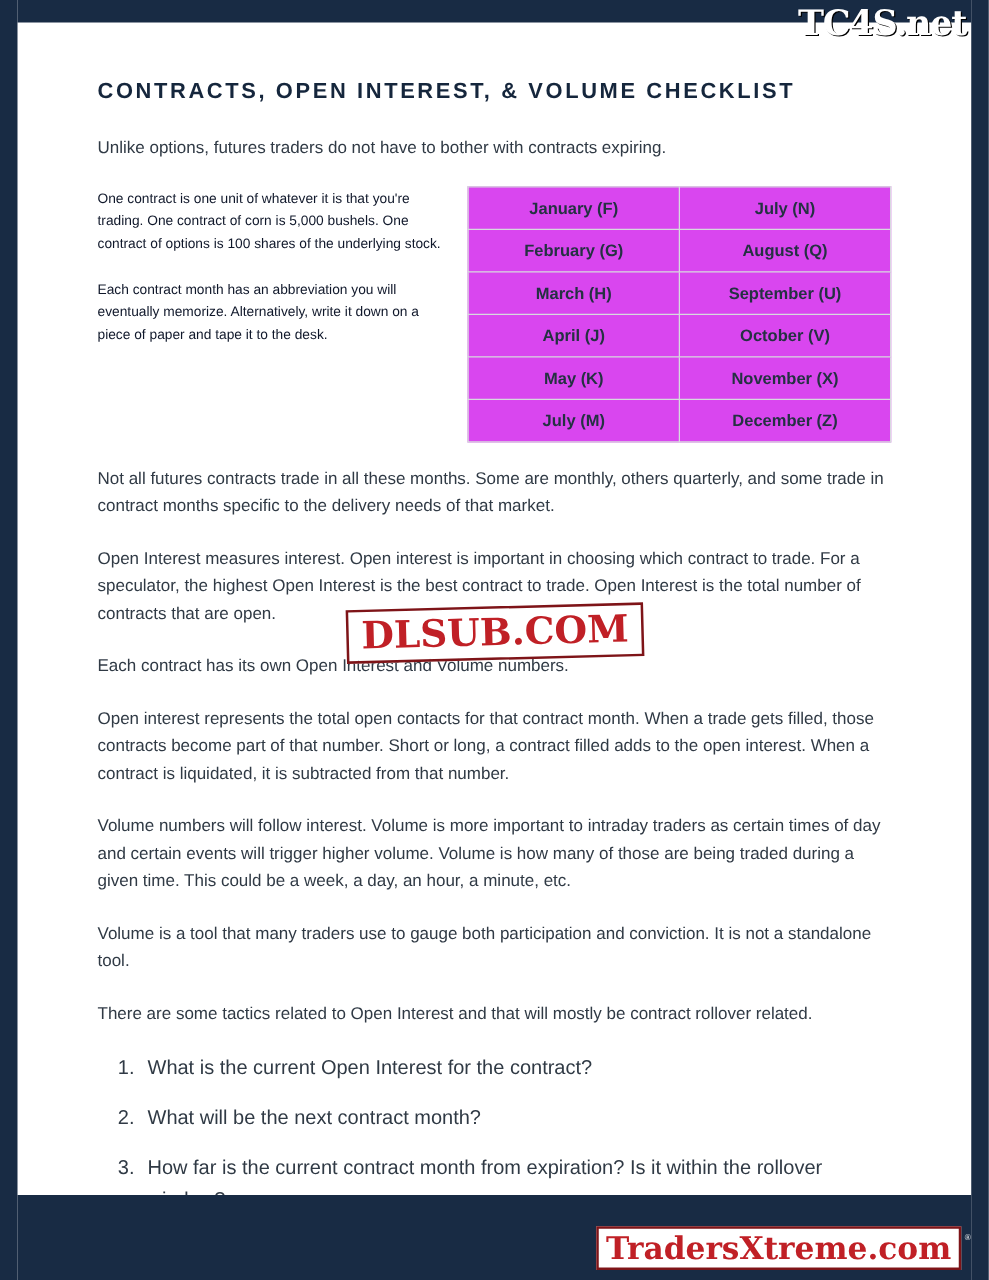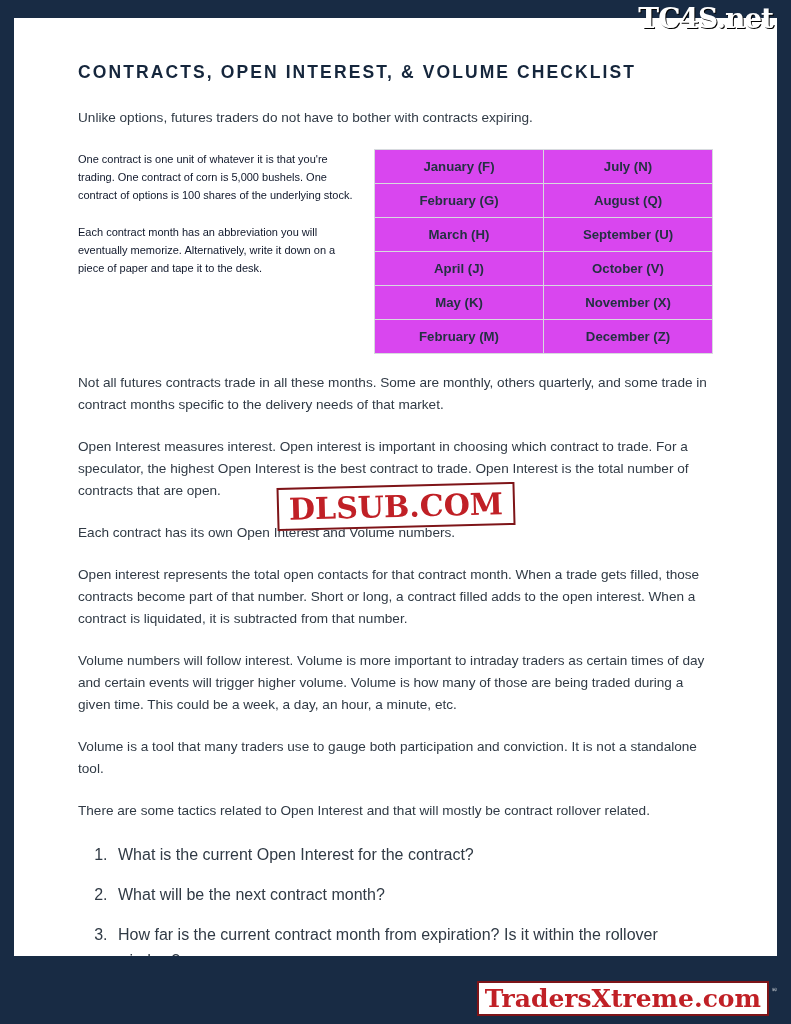--- a/index.html
+++ b/index.html
@@ -211,21 +211,21 @@
           </tr>
           <tr>
             <td>April (J)</td>
             <td>October (V)</td>
           </tr>
           <tr>
             <td>May (K)</td>
             <td>November (X)</td>
           </tr>
           <tr>
-            <td>February (M)</td>
+            <td>July (M)</td>
             <td>December (Z)</td>
           </tr>
         </tbody>
       </table>
     </div>
 
     <p class="body">Not all futures contracts trade in all these months. Some are monthly, others quarterly, and some trade in contract months specific to the delivery needs of that market.</p>
     <p class="body">Open Interest measures interest. Open interest is important in choosing which contract to trade. For a speculator, the highest Open Interest is the best contract to trade. Open Interest is the total number of contracts that are open.</p>
     <p class="body">Each contract has its own Open Interest and Volume numbers.</p>
     <p class="body">Open interest represents the total open contacts for that contract month. When a trade gets filled, those contracts become part of that number. Short or long, a contract filled adds to the open interest. When a contract is liquidated, it is subtracted from that number.</p>

